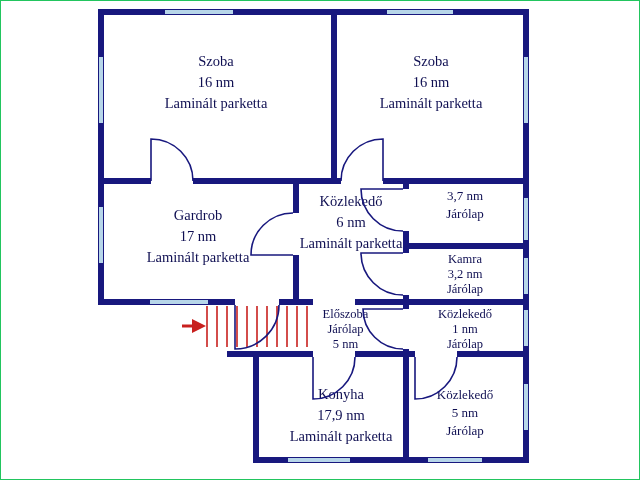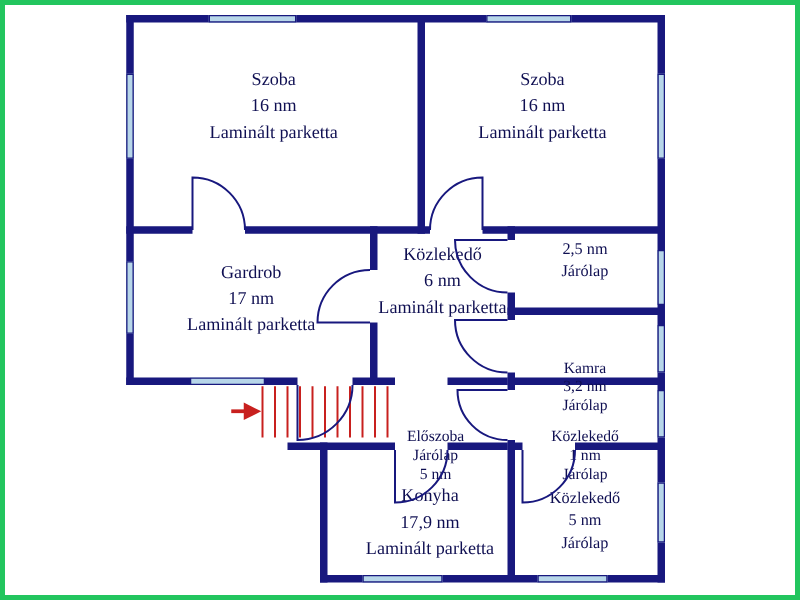--- a/index.html
+++ b/index.html
@@ -2,39 +2,39 @@
 <html style="--wall: #18187e; --window: #b7d6e9; --text: #0f0f52; --stairs: #c8201e; --arrow: #c8201e; --background: #ffffff;"><head>
 <meta charset="utf-8">
 <style>
   * { box-sizing: border-box; }
   html, body { margin: 0; padding: 0; background: #ffffff; }
   body { font-family: "Liberation Serif", serif; }
   .canvas {
     position: relative;
     width: 640px; height: 480px;
     background: var(--background, #ffffff);
-    border: 4px solid #22c55e;
+    border: 1px solid #22c55e;
     overflow: hidden;
   }
   .wall { position: absolute; background: var(--wall, #18187e); z-index: 1; }
   .window {
     position: absolute;
     background: var(--window, #b7d6e9);
     border: 1px solid var(--wall, #18187e);
     z-index: 2;
   }
   .room-label {
     position: absolute; z-index: 4;
     text-align: center;
     color: var(--text, #0f0f52);
   }
   .room-label div { white-space: nowrap; }
   .lg { font-size: 14.5px; line-height: 21px; }
   .md { font-size: 13px;   line-height: 18px; }
-  .sm { font-size: 12.5px; line-height: 15px; margin-top: 32px; }
+  .sm { font-size: 12.5px; line-height: 15px; }
   .overlay { position: absolute; left: 0; top: 0; z-index: 5; pointer-events: none; }
   .doors path  { stroke: var(--wall, #18187e); stroke-width: 1.6; fill: none; }
   .stairs line { stroke: var(--stairs, #c8201e); stroke-width: 1.6; }
   .arrow line    { stroke: var(--arrow, #c8201e); stroke-width: 3; }
   .arrow polygon { fill:   var(--arrow, #c8201e); }
 </style>
 </head>
 <body>
 
 <div class="canvas">
@@ -93,21 +93,21 @@
     <div>Gardrob</div>
     <div>17 nm</div>
     <div>Laminált parketta</div>
   </div>
   <div class="room-label lg" style="left:265px; top:190px; width:170px;">
     <div>Közlekedő</div>
     <div>6 nm</div>
     <div>Laminált parketta</div>
   </div>
   <div class="room-label md" style="left:407px; top:186px; width:114px;">
-    <div>2,5 nm</div>
+    <div>3,7 nm</div>
     <div>Járólap</div>
   </div>
   <div class="room-label sm" style="left:407px; top:251px; width:114px;">
     <div>Kamra</div>
     <div>3,2 nm</div>
     <div>Járólap</div>
   </div>
   <div class="room-label sm" style="left:407px; top:306px; width:114px;">
     <div>Közlekedő</div>
     <div>1 nm</div>

